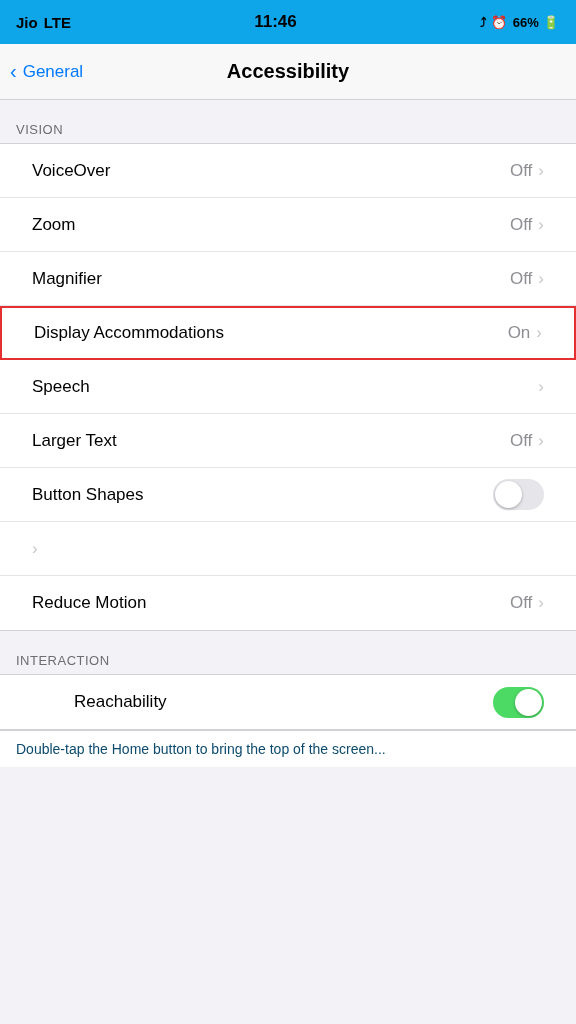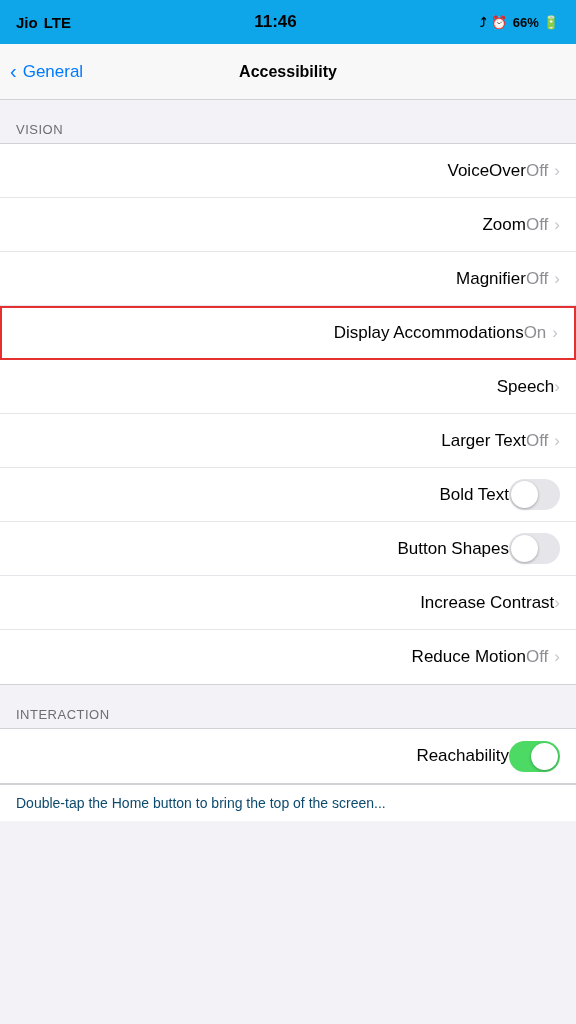--- a/index.html
+++ b/index.html
@@ -47,21 +47,21 @@
       cursor: pointer;
       gap: 4px;
     }
     .nav-back-chevron {
       font-size: 20px;
       font-weight: 300;
       color: #007aff;
       margin-right: 2px;
     }
     .nav-title {
-      font-size: 16px;
+      font-size: 20px;
       font-weight: 600;
       color: #000;
     }
 
     
     .section-header {
       padding: 22px 16px 6px 16px;
       font-size: 13px;
       font-weight: 500;
       color: #6d6d72;
@@ -73,22 +73,22 @@
     .settings-group {
       background: #fff;
       border-top: 1px solid #d1d1d6;
       border-bottom: 1px solid #d1d1d6;
       margin-bottom: 0;
     }
 
     .settings-row {
       display: flex;
       align-items: center;
-      justify-content: flex-end;
-      padding: 0 16px;
+      justify-content: space-between;
+      padding: 0 32px;
       height: 54px;
       border-bottom: 1px solid #e5e5ea;
       background: #fff;
       cursor: pointer;
     }
     .settings-row:last-child {
       border-bottom: none;
     }
 
     .row-label {
@@ -235,36 +235,29 @@
   </div>
 
   <div class="settings-row">
     <span class="row-label">Larger Text</span>
     <div class="row-right">
       <span>Off</span>
       <span class="chevron">›</span>
     </div>
   </div>
 
-  <div class="settings-row">
-    <span class="row-label">Bold Text</span>
-    <div class="toggle">
-      <div class="toggle-knob"></div>
-    </div>
-  </div>
 
   <div class="settings-row">
     <span class="row-label">Button Shapes</span>
     <div class="toggle">
       <div class="toggle-knob"></div>
     </div>
   </div>
 
   <div class="settings-row">
-    <span class="row-label">Increase Contrast</span>
     <div class="row-right">
       <span class="chevron">›</span>
     </div>
   </div>
 
   <div class="settings-row">
     <span class="row-label">Reduce Motion</span>
     <div class="row-right">
       <span>Off</span>
       <span class="chevron">›</span>

